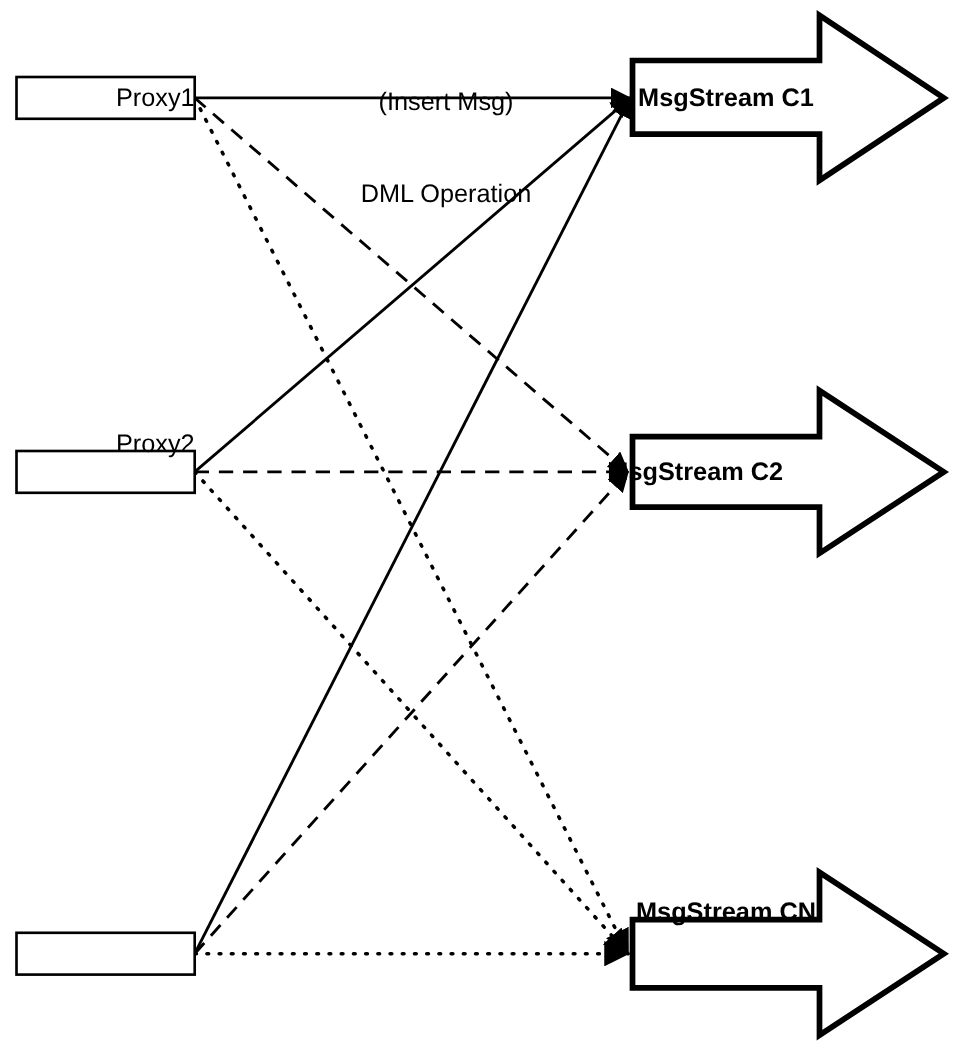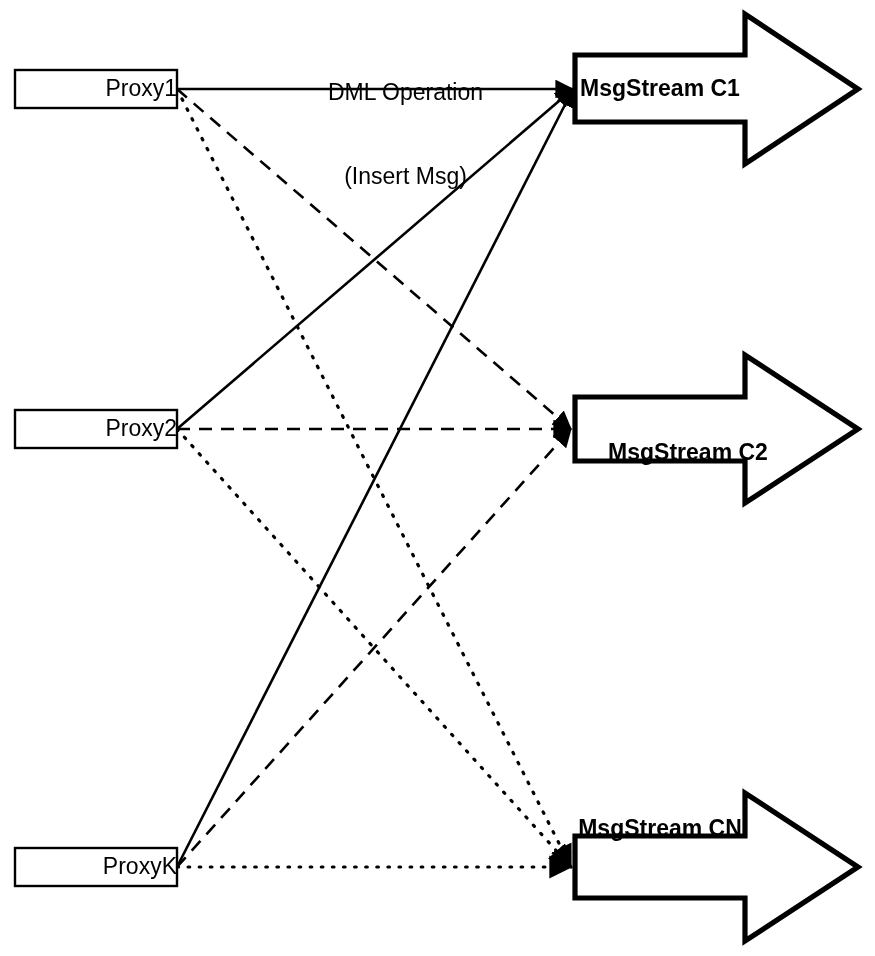--- a/index.html
+++ b/index.html
@@ -89,25 +89,24 @@
         <rect x="15" y="70" width="162" height="38" fill="#ffffff" stroke="#000000" stroke-width="2.4"></rect>
         <rect x="15" y="410" width="162" height="38" fill="#ffffff" stroke="#000000" stroke-width="2.4"></rect>
         <rect x="15" y="848" width="162" height="38" fill="#ffffff" stroke="#000000" stroke-width="2.4"></rect>
         <polygon points="575,55 745,55 745,14 858,89 745,164 745,122 575,122" fill="#ffffff" stroke="#000000" stroke-width="5.2" stroke-linejoin="miter"></polygon>
         <polygon points="575,397 745,397 745,355 858,429 745,503 745,461 575,461" fill="#ffffff" stroke="#000000" stroke-width="5.2" stroke-linejoin="miter"></polygon>
         <polygon points="575,836 745,836 745,793 858,867 745,941 745,898 575,898" fill="#ffffff" stroke="#000000" stroke-width="5.2" stroke-linejoin="miter"></polygon>
       </g>
   </svg>
 
   <div class="edge-label" id="edge-label-dml" style="left: 293px; top: 22px; width: 225px;">
+    <div>(Insert Msg)</div>
     <div>DML Operation</div>
-    <div>(Insert Msg)</div>
   </div>
 
   <div class="node-label proxy-label" id="label-proxy1" style="width: 162px; left: 15px; top: 76px;">Proxy1</div>
-  <div class="node-label proxy-label" id="label-proxy2" style="width: 162px; left: 15px; top: 416px;">Proxy2</div>
-  <div class="node-label proxy-label" id="label-proxyk" style="width: 162px; left: 15px; top: 854px;">ProxyK</div>
+  <div class="node-label proxy-label" id="label-proxy2" style="width: 162px; left: 15px; top: 391px;">Proxy2</div>
 
   <div class="node-label stream-label" id="label-c1" style="width: 170px; left: 575px; top: 76px;">MsgStream C1</div>
-  <div class="node-label stream-label" id="label-c2" style="width: 170px; left: 603px; top: 416px; margin-top: 24px;">MsgStream C2</div>
+  <div class="node-label stream-label" id="label-c2" style="width: 170px; left: 547px; top: 416px;">MsgStream C2</div>
   <div class="node-label stream-label" id="label-cn" style="width: 170px; left: 575px; top: 816px;">MsgStream CN</div>
 
 </div>
 
 </body></html>

